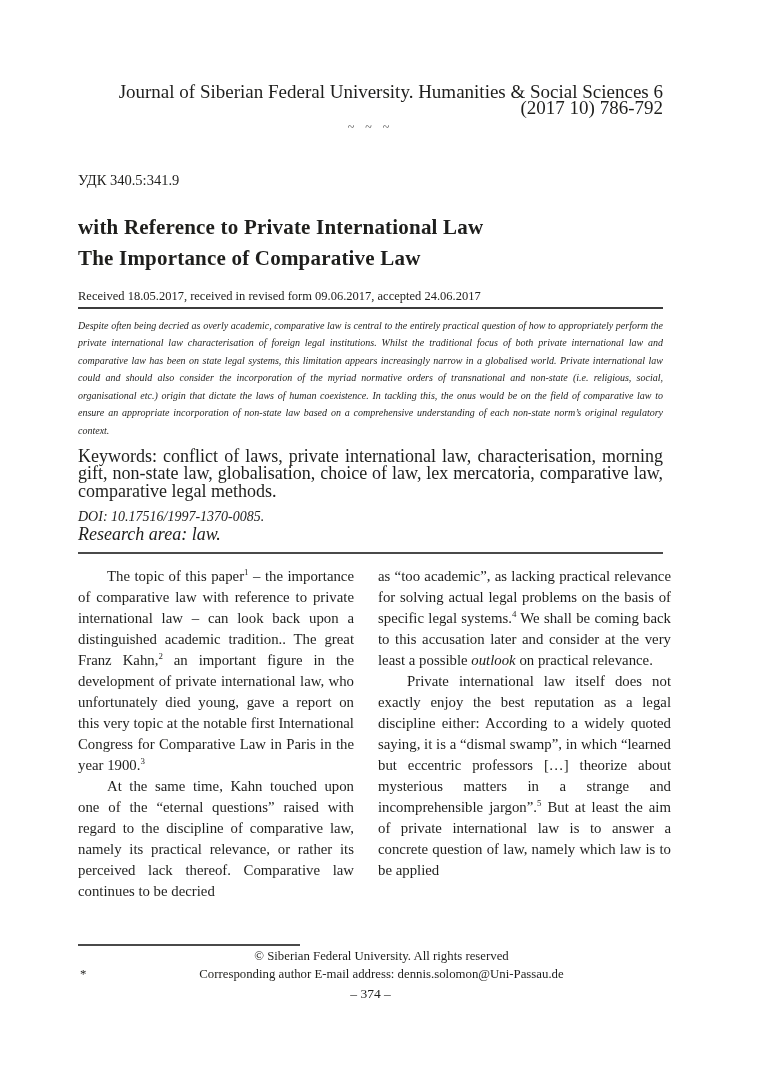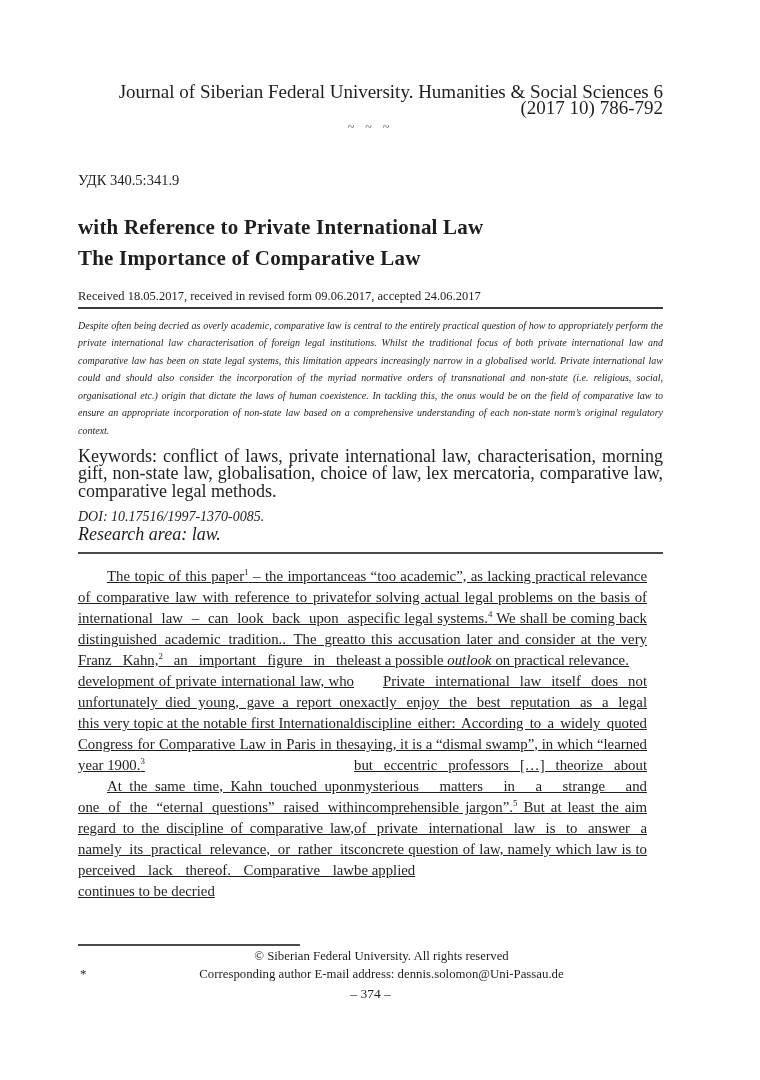--- a/index.html
+++ b/index.html
@@ -32,21 +32,21 @@
   .received { margin-top: 16px; font-size: 12.5px; line-height: 14px; }
 
   .rule { margin-top: 3.5px; border: 0; border-top: 2px solid #3c3c3c; height: 0; }
   .rule-bottom { margin-top: 8px; border-top-color: #4a4a4a; }
 
   .abstract { margin-top: 6px; font-style: italic; font-size: 10px; line-height: 17.6px; text-align: justify; }
   .keywords { margin-top: 8px; font-size: 18px; line-height: 17.6px; text-align: justify; }
   .doi { margin-top: 8px; font-style: italic; font-size: 14px; line-height: 17.6px; }
   .research-area { font-style: italic; font-size: 18px; line-height: 17.6px; }
 
-  .columns { display: flex; margin-top: 12px; gap: 0; text-decoration: underline; }
+  .columns { display: flex; margin-top: 12px; gap: 24px; }
   .col { font-size: 14.8px; line-height: 21px; text-align: justify; }
   .col-left  { width: 276px; flex: 0 0 276px; }
   .col-right { width: 293px; flex: 0 0 293px; }
   .para.indent { text-indent: 29px; }
   .sup { vertical-align: super; font-size: 0.6em; line-height: 0; }
   .i { font-style: italic; margin-top: 16px; }
 
   .footnotes { position: absolute; left: 78px; top: 944px; width: 585px; font-size: 12.8px; line-height: 17.5px; }
   .fn-rule { width: 222px; border-top: 2px solid #4a4a4a; margin-bottom: 2px; }
   .fn-line { position: relative; padding-left: 22px; text-align: center; }

